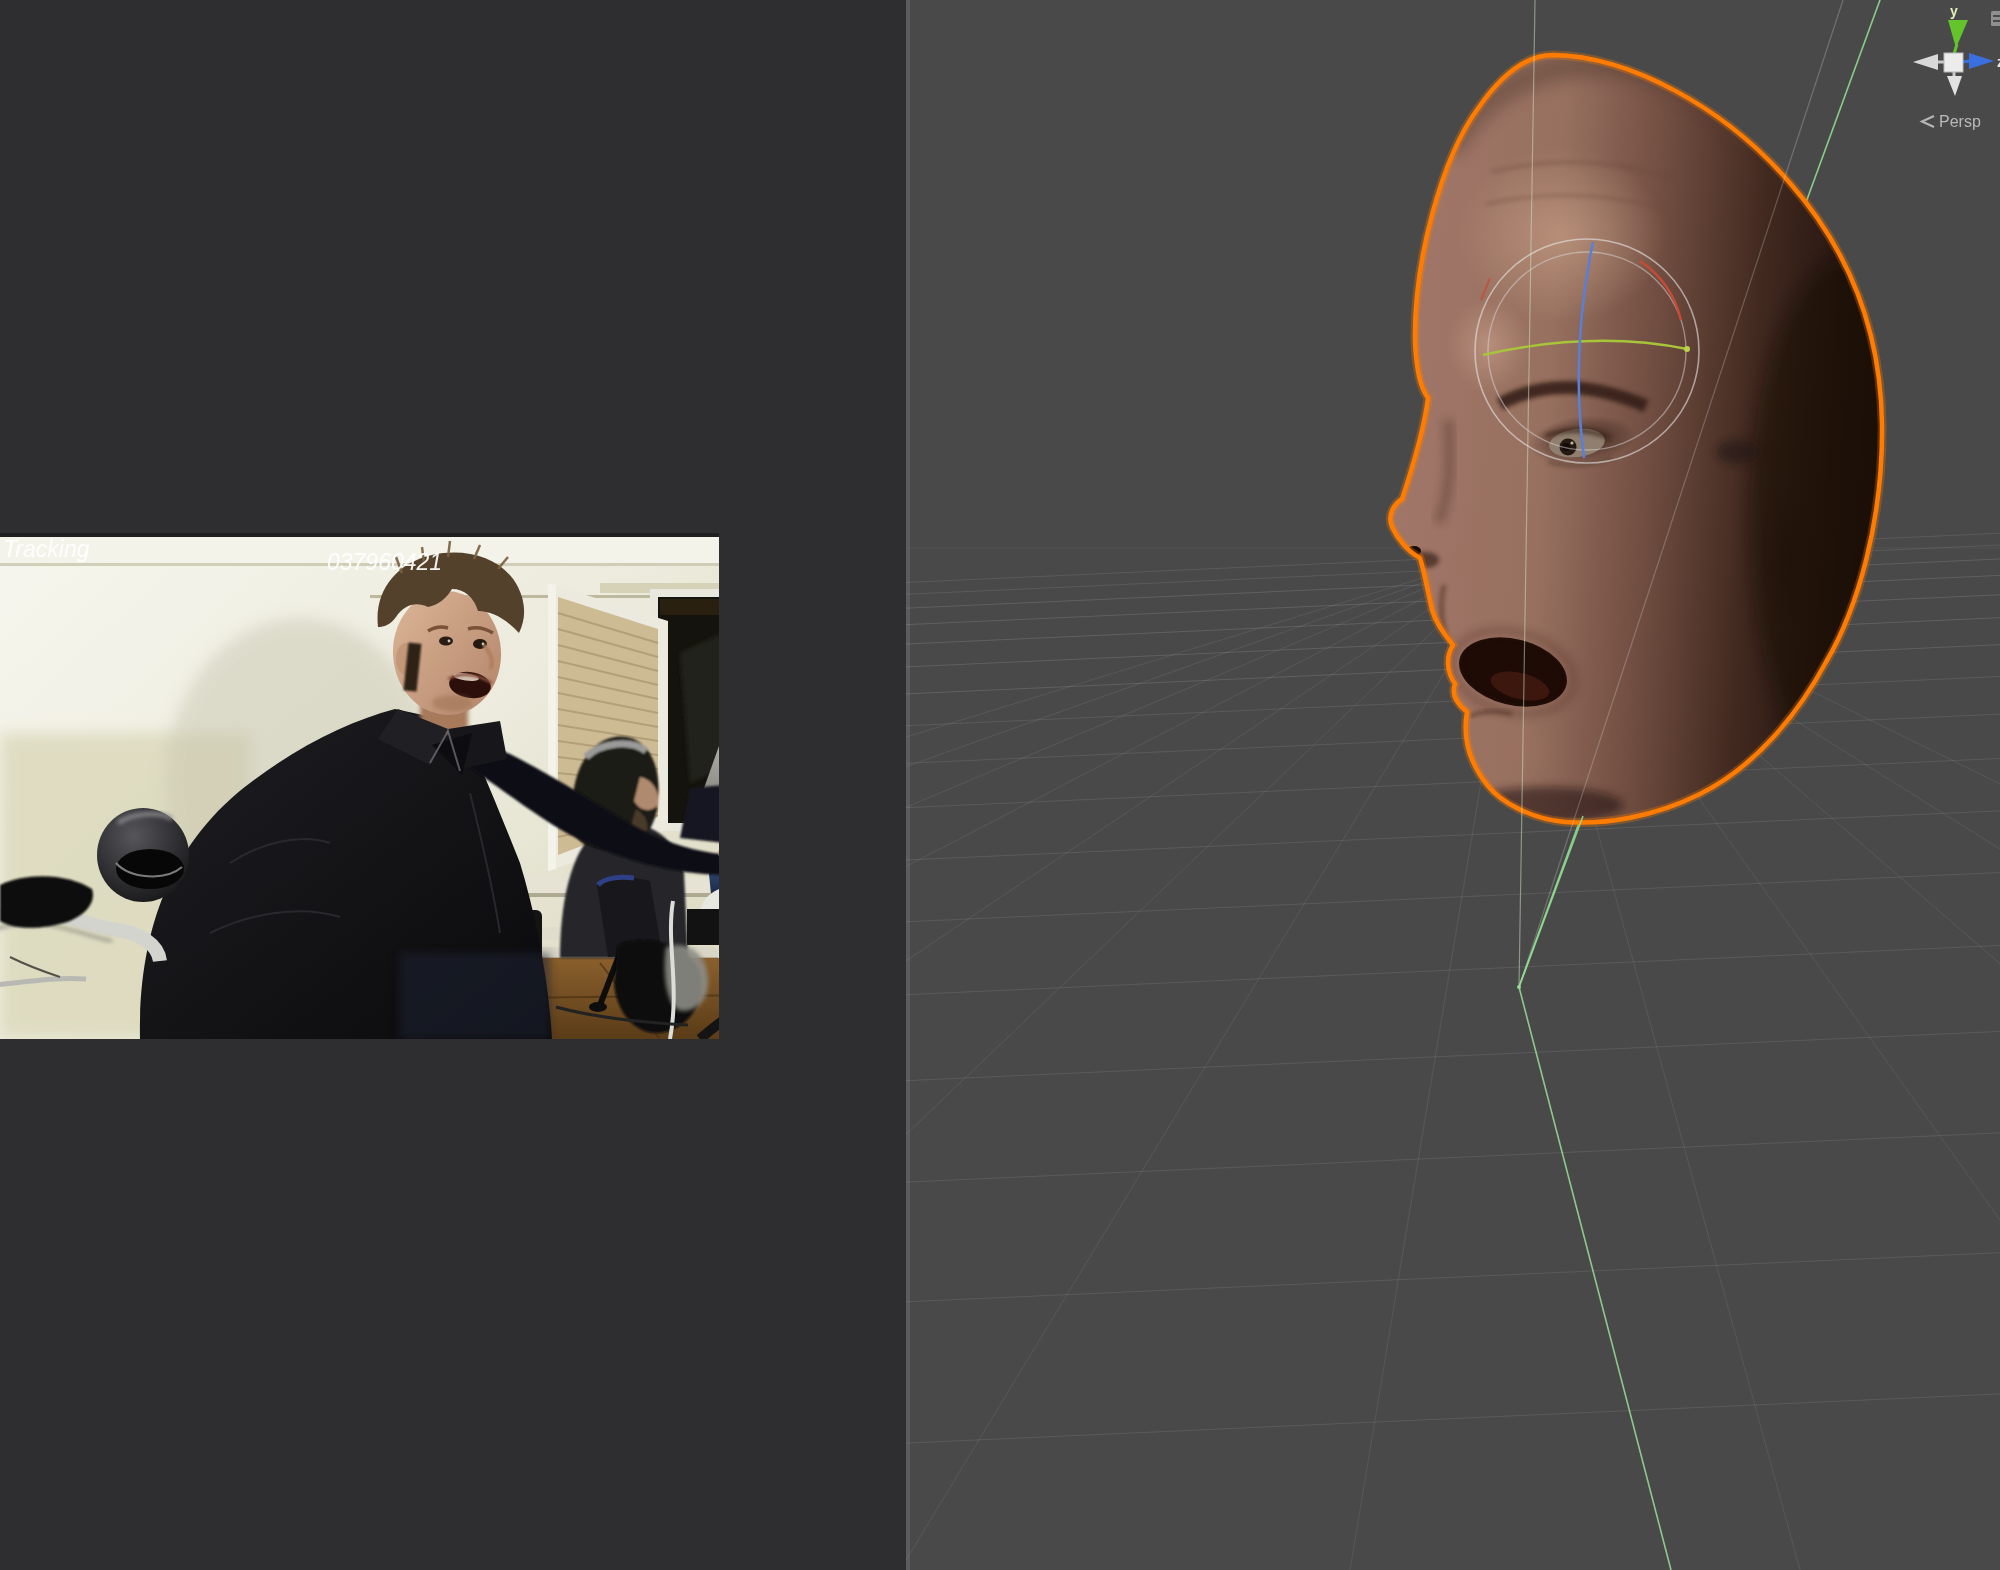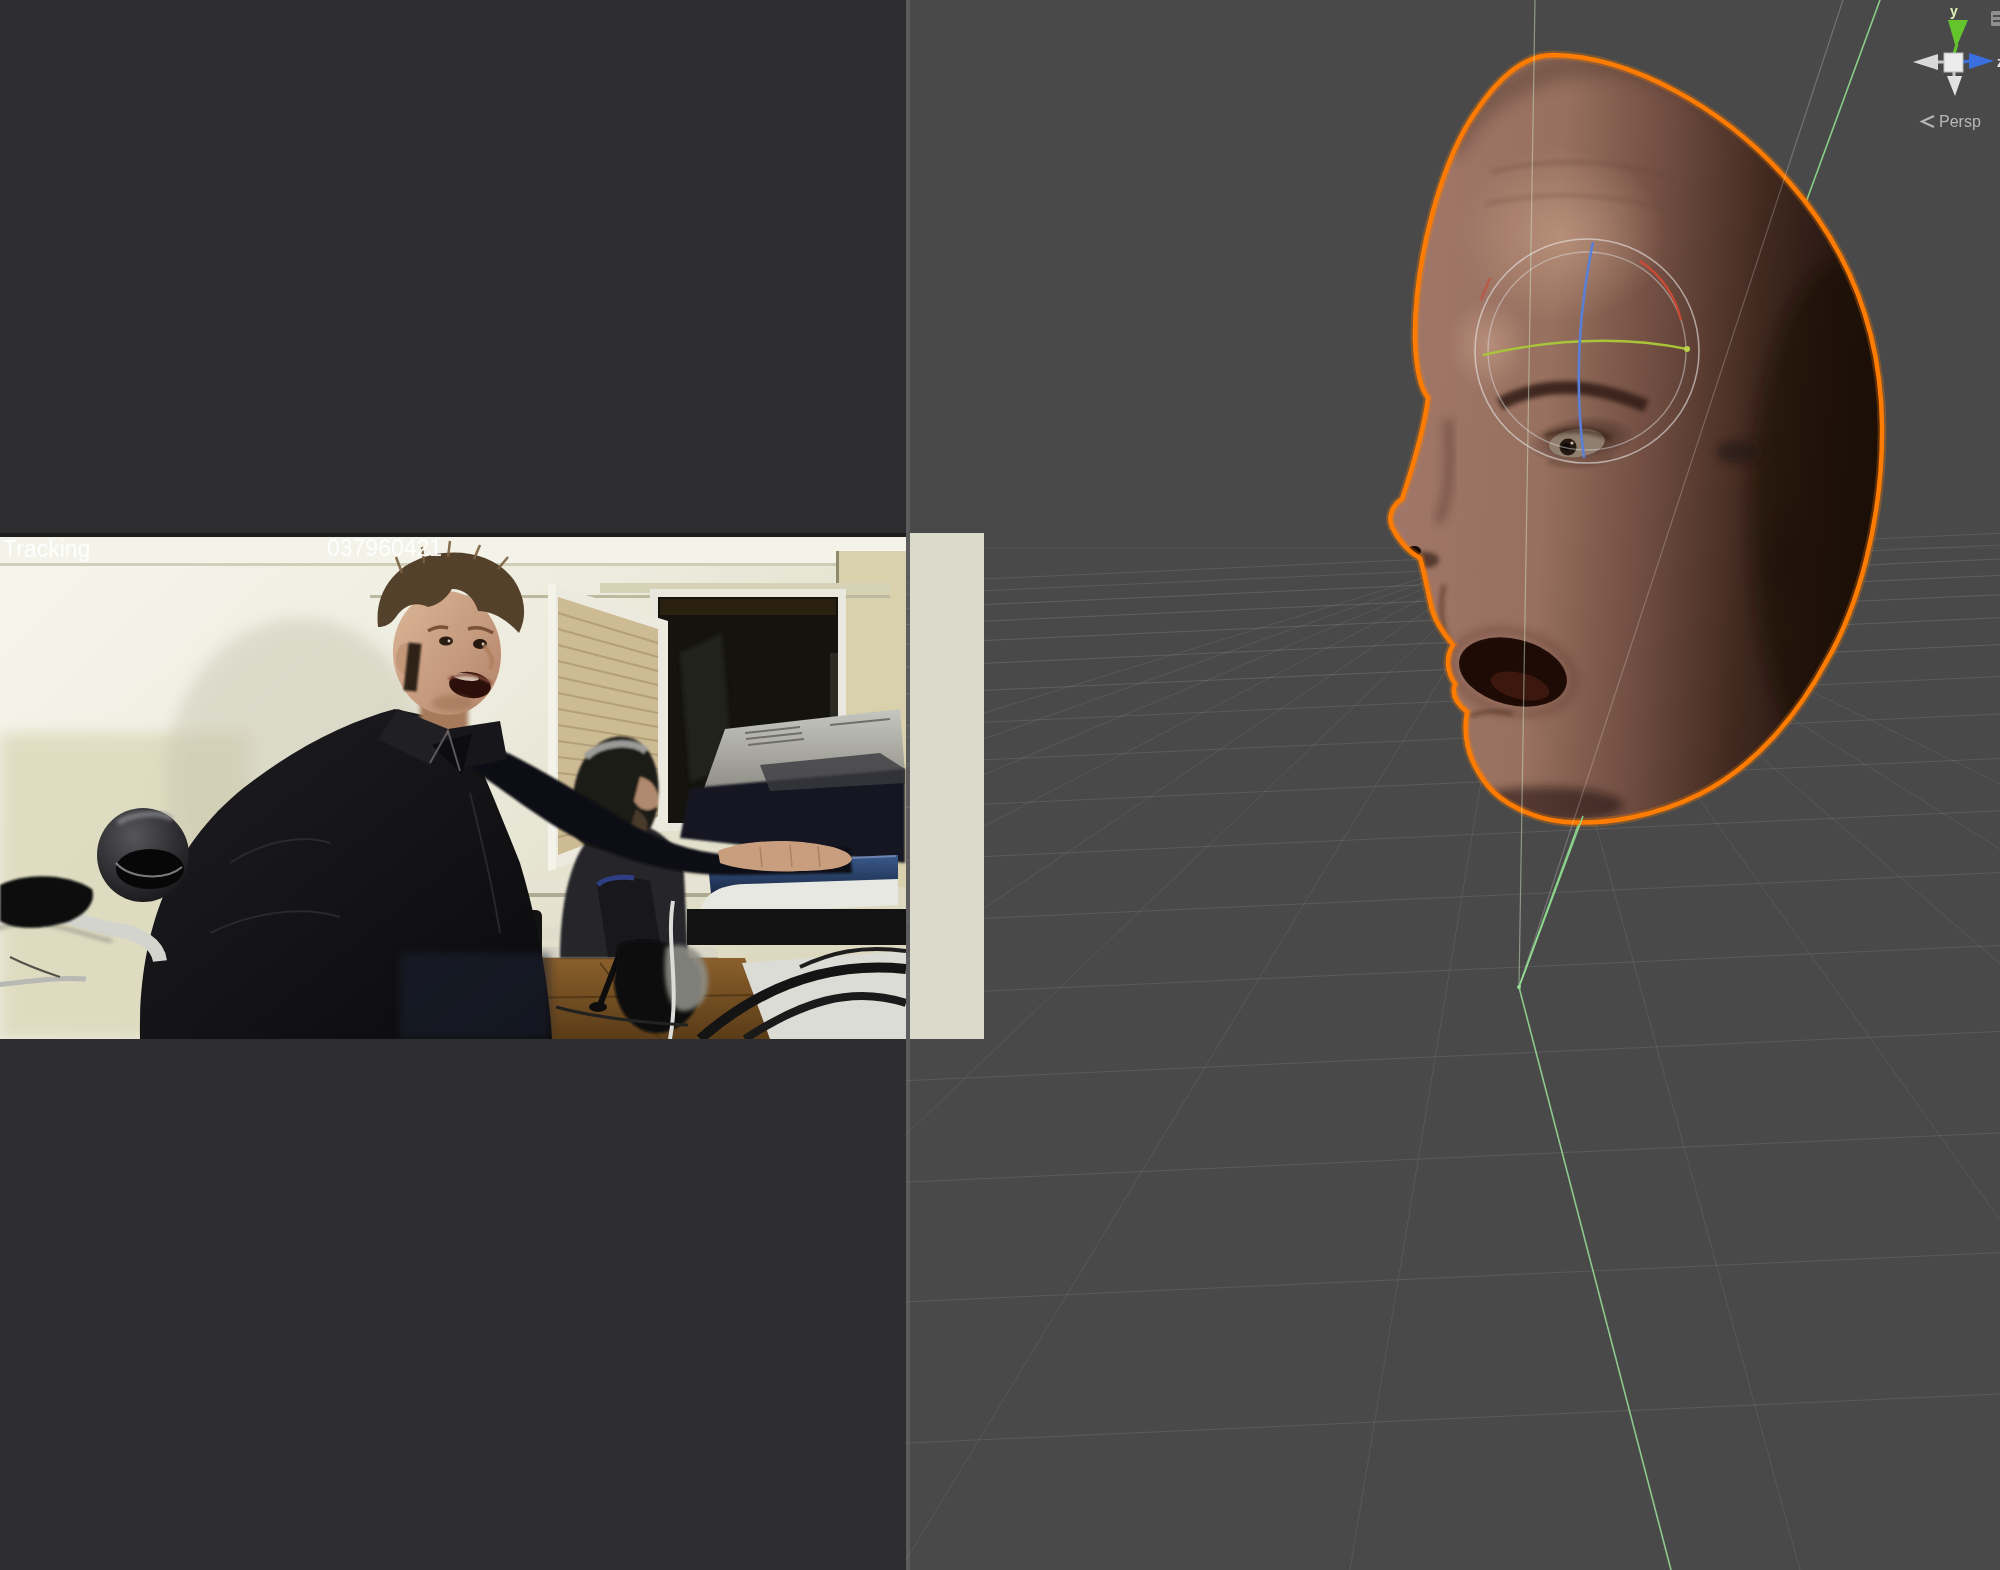--- a/index.html
+++ b/index.html
@@ -1,25 +1,25 @@
 <!DOCTYPE html>
 <html><head>
 <meta charset="utf-8">
 <style>
   html,body{margin:0;padding:0;background:#222;}
   #stage{position:relative;width:2000px;height:1570px;overflow:hidden;
          font-family:"Liberation Sans",sans-serif;background:#494949;}
   #left-panel{position:absolute;left:0;top:0;width:906px;height:1570px;background:#2e2e30;}
   #divider{position:absolute;left:906px;top:0;width:4px;height:1570px;background:#5c5c5e;}
-  #webcam{position:absolute;left:0;top:533px;width:984px;height:506px;overflow:hidden;background:#dcdacb;}
+  #webcam{position:absolute;left:0;top:533px;width:719px;height:506px;overflow:hidden;background:#dcdacb;font-style:italic;}
   #webcam svg{display:block;}
   .cam-overlay{position:absolute;top:2px;left:0;width:100%;height:30px;pointer-events:none;}
   .cam-text{position:absolute;color:#fff;opacity:.93;font-size:23px;line-height:26px;white-space:nowrap;}
   #cam-status{left:3px;top:1px;}
-  #cam-number{left:327px;top:0px;}
+  #cam-number{left:327px;top:14px;}
   #scene-svg{position:absolute;left:906px;top:0;}
 </style>
 </head>
 <body>
 
 <div id="stage">
 
   <div id="left-panel">
     <div id="webcam">
       <svg width="906" height="506" viewBox="0 0 906 506">

